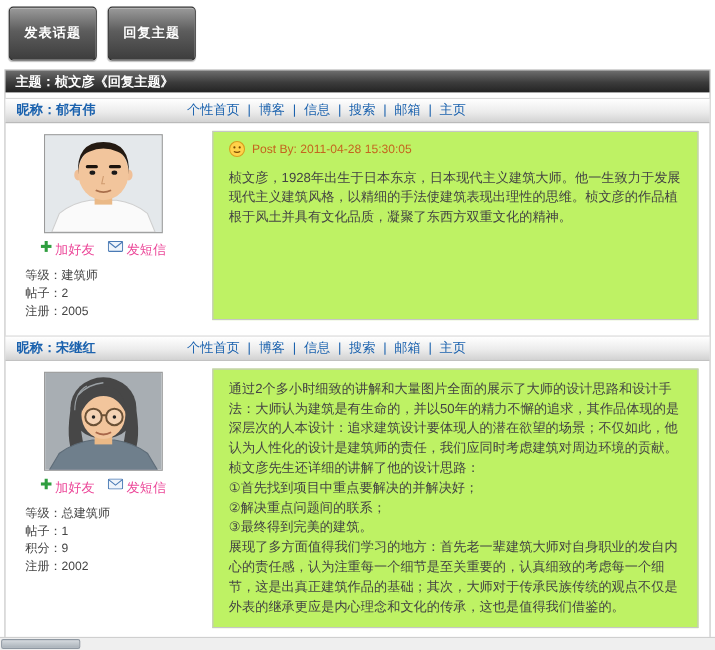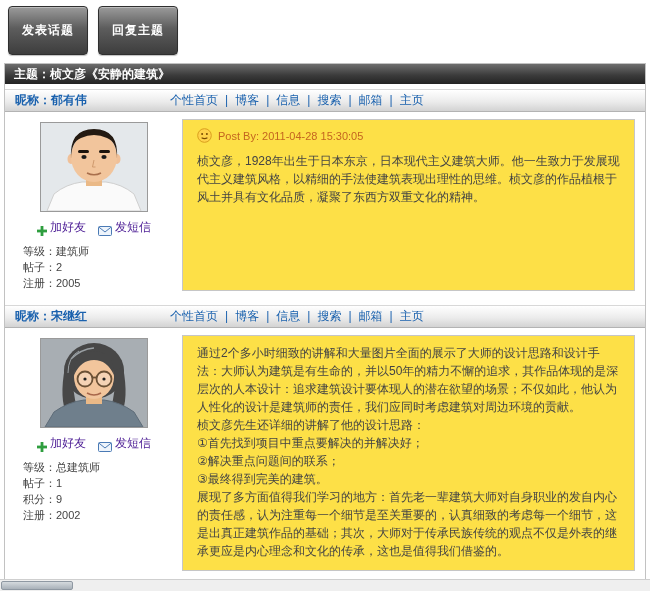--- a/index.html
+++ b/index.html
@@ -36,25 +36,25 @@
   .sep { color:#1b62ae; }
   .post-body { display:flex; padding:7px 10px 9px; align-items:stretch; }
   .sidebar { width:158px; flex:none; }
   .avatar {
     width:106px; height:88px; margin:3px auto 7px; border:1px solid #9a9a9a;
     background:#dfe3e6; overflow:hidden;
   }
   .avatar svg { display:block; }
   .actions { display:flex; gap:12px; justify-content:center; align-items:center;
              font-size:12px; margin-bottom:7px; }
-  .actions a { display:flex; align-items:flex-end; gap:3px; color:#4c1d95; text-decoration:none; cursor:pointer; }
+  .actions a { display:flex; align-items:flex-start; gap:3px; color:#ec4899; text-decoration:none; cursor:pointer; }
   .stats { font-size:11px; color:#444; line-height:16px; padding-left:8px; }
   .content-box {
-    flex:1; border:1px solid #c6c6c6; background:#fde047;
-    padding:8px 14px 10px; box-sizing:border-box; margin-left:9px;
+    flex:1; border:1px solid #c6c6c6; background:#bef264;
+    padding:8px 14px 10px; box-sizing:border-box; margin-left:20px;
   }
   .postby { display:flex; align-items:center; gap:6px; color:#c4651f;
             font-size:11px; margin-bottom:9px; }
   .content { color:#444; font-size:12px; line-height:18px; white-space:pre-line; }
   
   .hscrollbar {
     position:absolute; left:0; bottom:0; width:650px; height:12px;
     background:#efefef; border-top:1px solid #cfcfcf; box-sizing:border-box;
   }
   .hthumb {
@@ -70,21 +70,21 @@
 <div class="page">
 
   <div class="toolbar">
     <button class="tbtn">发表话题</button>
     <button class="tbtn">回复主题</button>
   </div>
 
   <div class="board">
 
     <div class="topic-bar">
-      <span>主题：桢文彦《安静的建筑》</span>
+      <span>主题：桢文彦《回复主题》</span>
     </div>
 
     <div class="post">
       <div class="post-header">
         <span class="nick">昵称：郁有伟</span>
         <div class="nav">
           <a>个性首页</a>
           <span class="sep">|</span>
           <a>博客</a>
           <span class="sep">|</span>

